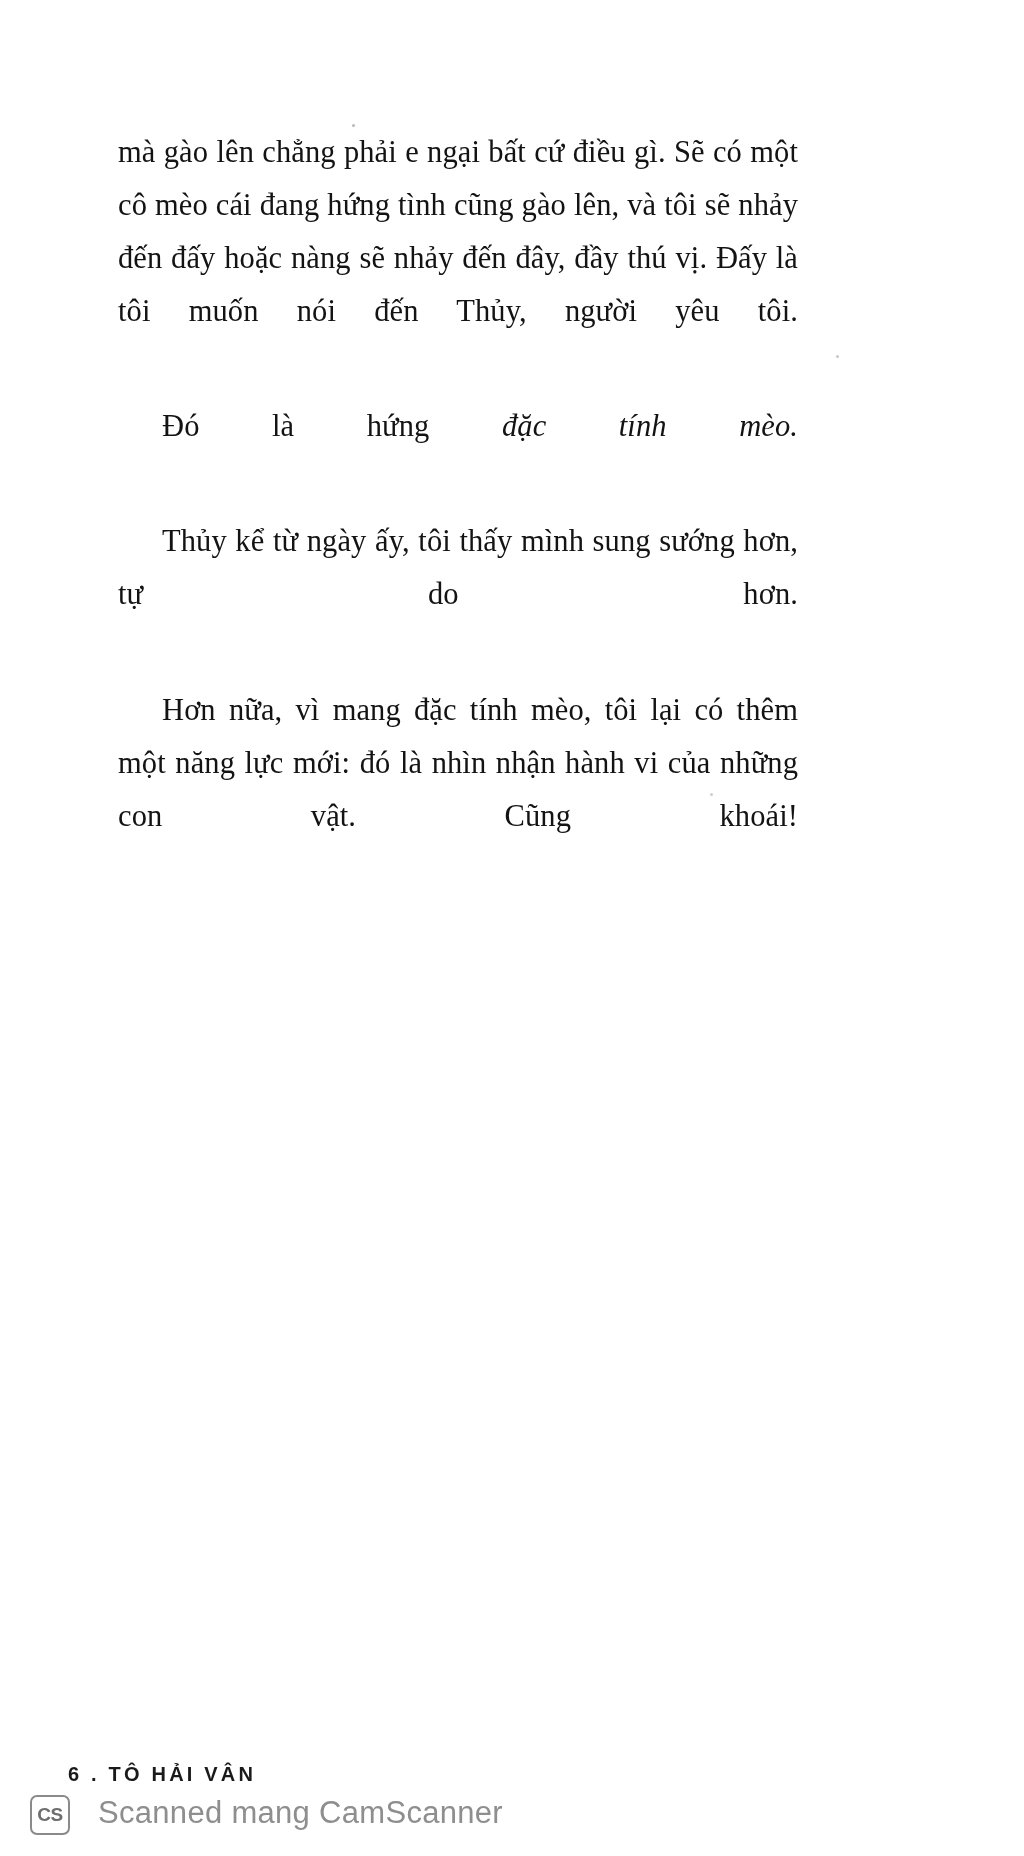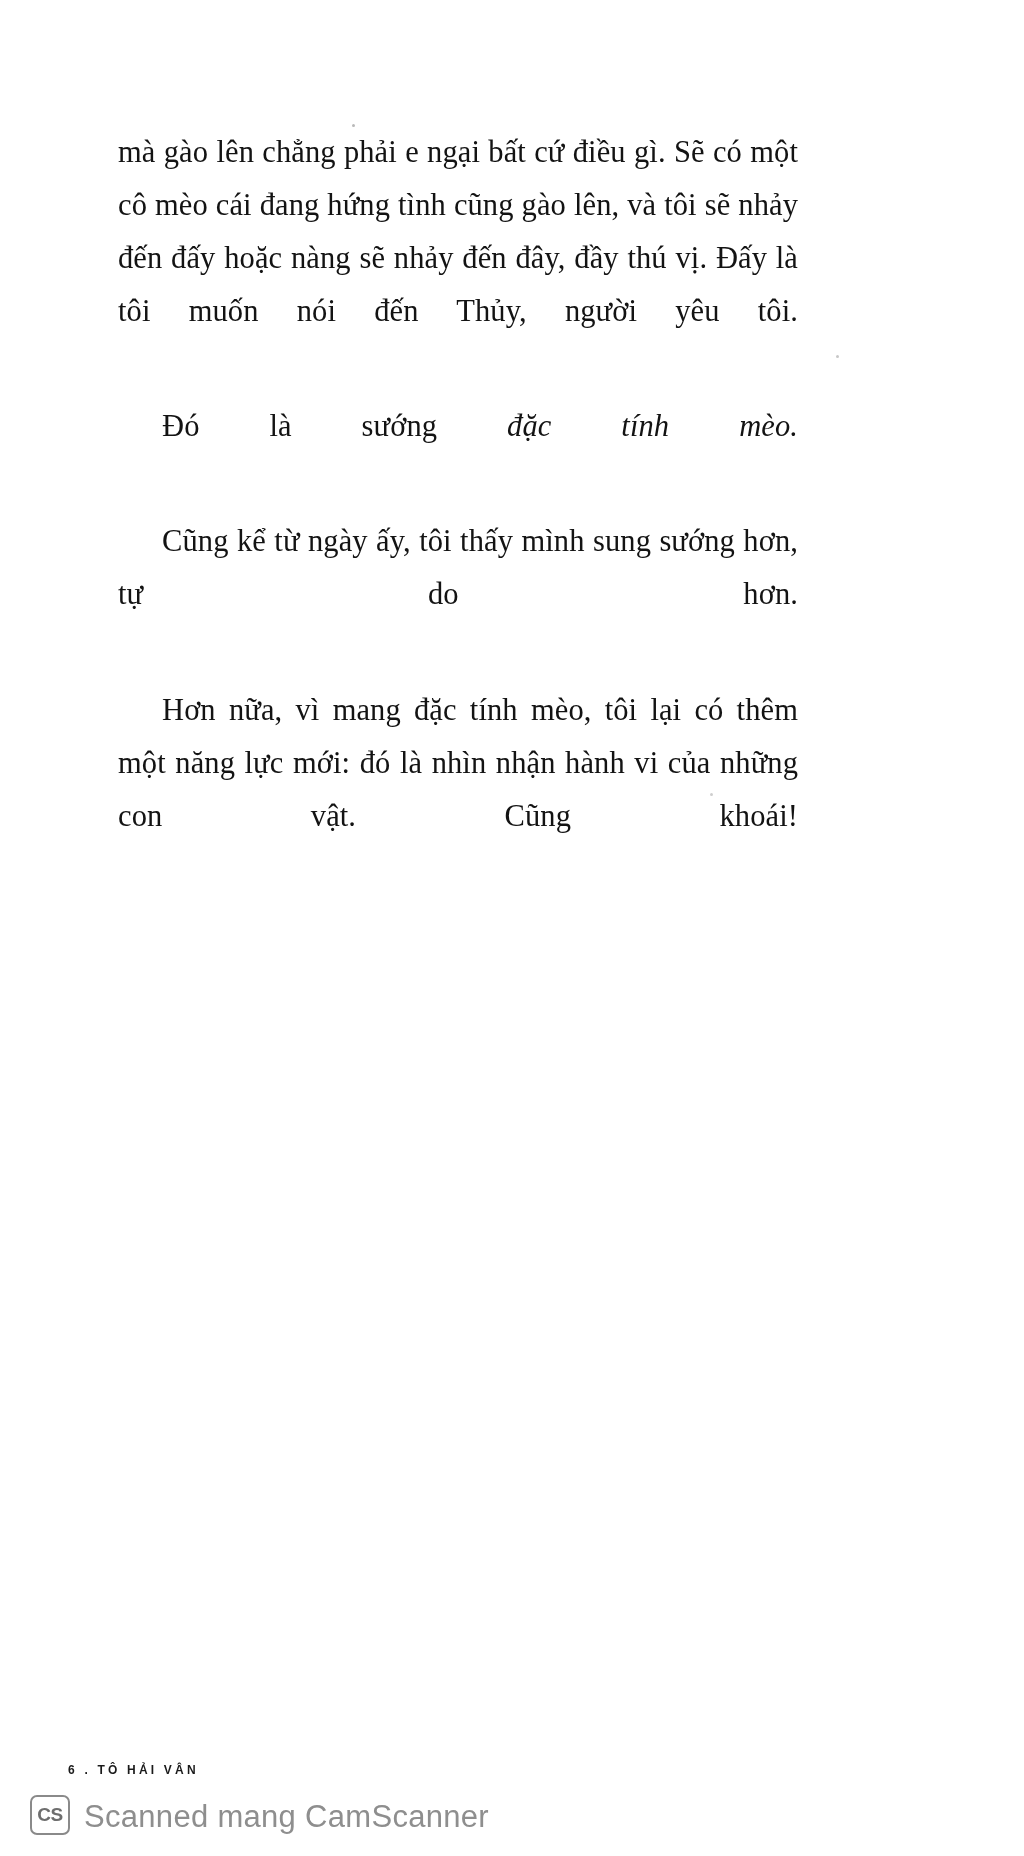--- a/index.html
+++ b/index.html
@@ -58,34 +58,34 @@
 
   em.ital {
     font-style: italic;
   }
 
   .footer-line {
     position: absolute;
     left: 68px;
     top: 1763px;
     font-family: "Liberation Sans", sans-serif;
-    font-size: 12px;
+    font-size: 20px;
     font-weight: 700;
     letter-spacing: 3.2px;
     color: #1a1a1a;
     white-space: nowrap;
   }
 
   .watermark {
     position: absolute;
     left: 30px;
     top: 1795px;
     display: flex;
-    align-items: flex-end;
-    gap: 14px;
+    align-items: flex-start;
+    gap: 28px;
   }
 
   .cs-badge {
     width: 40px;
     height: 40px;
     border: 2px solid #8a8a8a;
     border-radius: 7px;
     display: flex;
     align-items: center;
     justify-content: center;
@@ -120,23 +120,23 @@
 <div class="page">
 
   <div class="speckle sp1"></div>
   <div class="speckle sp2"></div>
   <div class="speckle sp3"></div>
 
   <div class="text-column">
 
     <p class="para">mà gào lên chẳng phải e ngại bất cứ điều gì. Sẽ có một cô mèo cái đang hứng tình cũng gào lên, và tôi sẽ nhảy đến đấy hoặc nàng sẽ nhảy đến đây, đầy thú vị. Đấy là tôi muốn nói đến Thủy, người yêu tôi.</p>
 
-    <p class="para indent gap-small"><span>Đó là sướng </span><em class="ital">đặc tính mèo.</em></p>
+    <p class="para indent gap-small"><span>Đó là hứng </span><em class="ital">đặc tính mèo.</em></p>
 
-    <p class="para indent gap-small">Cũng kể từ ngày ấy, tôi thấy mình sung sướng hơn, tự do hơn.</p>
+    <p class="para indent gap-small">Thủy kể từ ngày ấy, tôi thấy mình sung sướng hơn, tự do hơn.</p>
 
     <p class="para indent gap-med">Hơn nữa, vì mang đặc tính mèo, tôi lại có thêm một năng lực mới: đó là nhìn nhận hành vi của những con vật. Cũng khoái!</p>
 
 
   </div>
 
   <div class="footer-line">6 . TÔ HẢI VÂN</div>
 
   <div class="watermark">
     <div class="cs-badge">CS</div>

